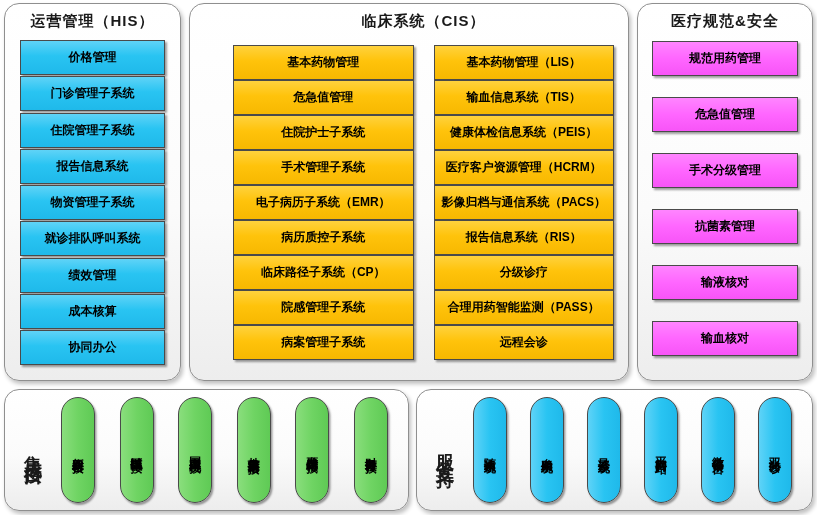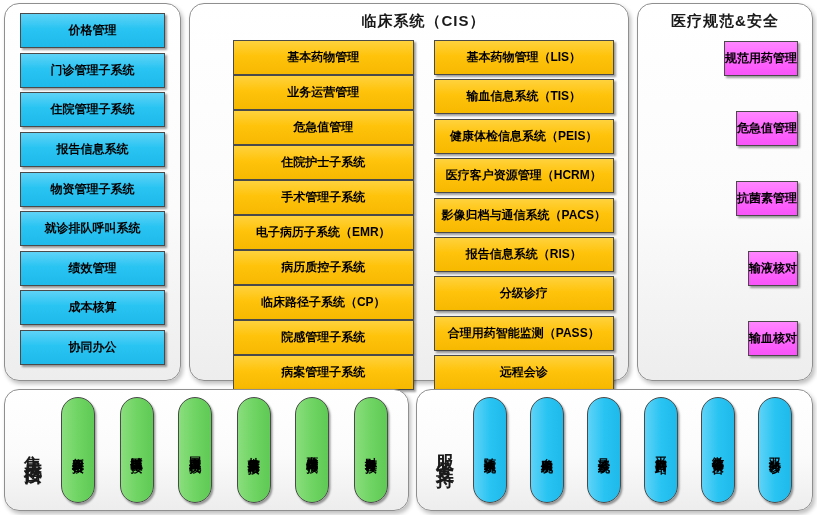--- a/index.html
+++ b/index.html
@@ -26,23 +26,23 @@
   .panel-title {
     text-align:center; font-size:15px; font-weight:bold; color:#1a1a1a;
     padding-top:8px; letter-spacing:1px; flex:0 0 auto;
   }
 
   
   .pill-list {
     flex:1; display:flex; flex-direction:column;
     justify-content:space-between; padding:9px 15px 15px 15px;
   }
-  .cis-cols { flex:1; display:flex; gap:20px; padding:0 14px; }
+  .cis-cols { flex:1; display:flex; gap:20px; padding:0 14px;align-items:center; }
   .cis-cols .pill-list { padding:9px 0 15px 0; flex:1; }
-  .safety-list { padding:10px 14px 24px 14px;align-items:flex-end; }
+  .safety-list { padding:10px 14px 24px 14px; }
 
   .pill {
     height:35px; border-radius:0;
     border:1px solid #4a4a4a;
     box-shadow:1.5px 2px 2px rgba(0,0,0,0.38);
     display:flex; align-items:center; justify-content:center;
     font-size:12px; font-weight:bold; color:#000;
     white-space:nowrap;
   }
   .pill-blue    { background:linear-gradient(180deg,#5fd3f7 0%,#29c4f2 45%,#1fb9ea 100%); }
@@ -74,20 +74,21 @@
   .v-pill-blue  { background:linear-gradient(90deg,#5fd3f7 0%,#29c4f2 50%,#1fb9ea 100%); }
 </style>
 </head>
 <body>
 
 <div class="stage">
 
   <div class="row-top">
 
     <div class="panel panel-his">
+      <div class="panel-title">运营管理（HIS）</div>
       <div class="pill-list">
           <div class="pill pill-blue">
             <span>价格管理</span>
           </div>
           <div class="pill pill-blue">
             <span>门诊管理子系统</span>
           </div>
           <div class="pill pill-blue">
             <span>住院管理子系统</span>
           </div>
@@ -113,23 +114,20 @@
     </div>
 
     <div class="panel panel-cis">
       <div class="panel-title">临床系统（CIS）</div>
       <div class="cis-cols">
         <div class="pill-list">
             <div class="pill pill-yellow">
               <span>基本药物管理</span>
             </div>
             <div class="pill pill-yellow">
-              <span>业务运营管理</span>
-            </div>
-            <div class="pill pill-yellow">
               <span>危急值管理</span>
             </div>
             <div class="pill pill-yellow">
               <span>住院护士子系统</span>
             </div>
             <div class="pill pill-yellow">
               <span>手术管理子系统</span>
             </div>
             <div class="pill pill-yellow">
               <span>电子病历子系统（EMR）</span>
@@ -182,20 +180,23 @@
     <div class="panel panel-safety">
       <div class="panel-title">医疗规范&amp;安全</div>
       <div class="pill-list safety-list">
           <div class="pill pill-magenta">
             <span>规范用药管理</span>
           </div>
           <div class="pill pill-magenta">
             <span>危急值管理</span>
           </div>
           <div class="pill pill-magenta">
+            <span>手术分级管理</span>
+          </div>
+          <div class="pill pill-magenta">
             <span>抗菌素管理</span>
           </div>
           <div class="pill pill-magenta">
             <span>输液核对</span>
           </div>
           <div class="pill pill-magenta">
             <span>输血核对</span>
           </div>
         </div>
     </div>

